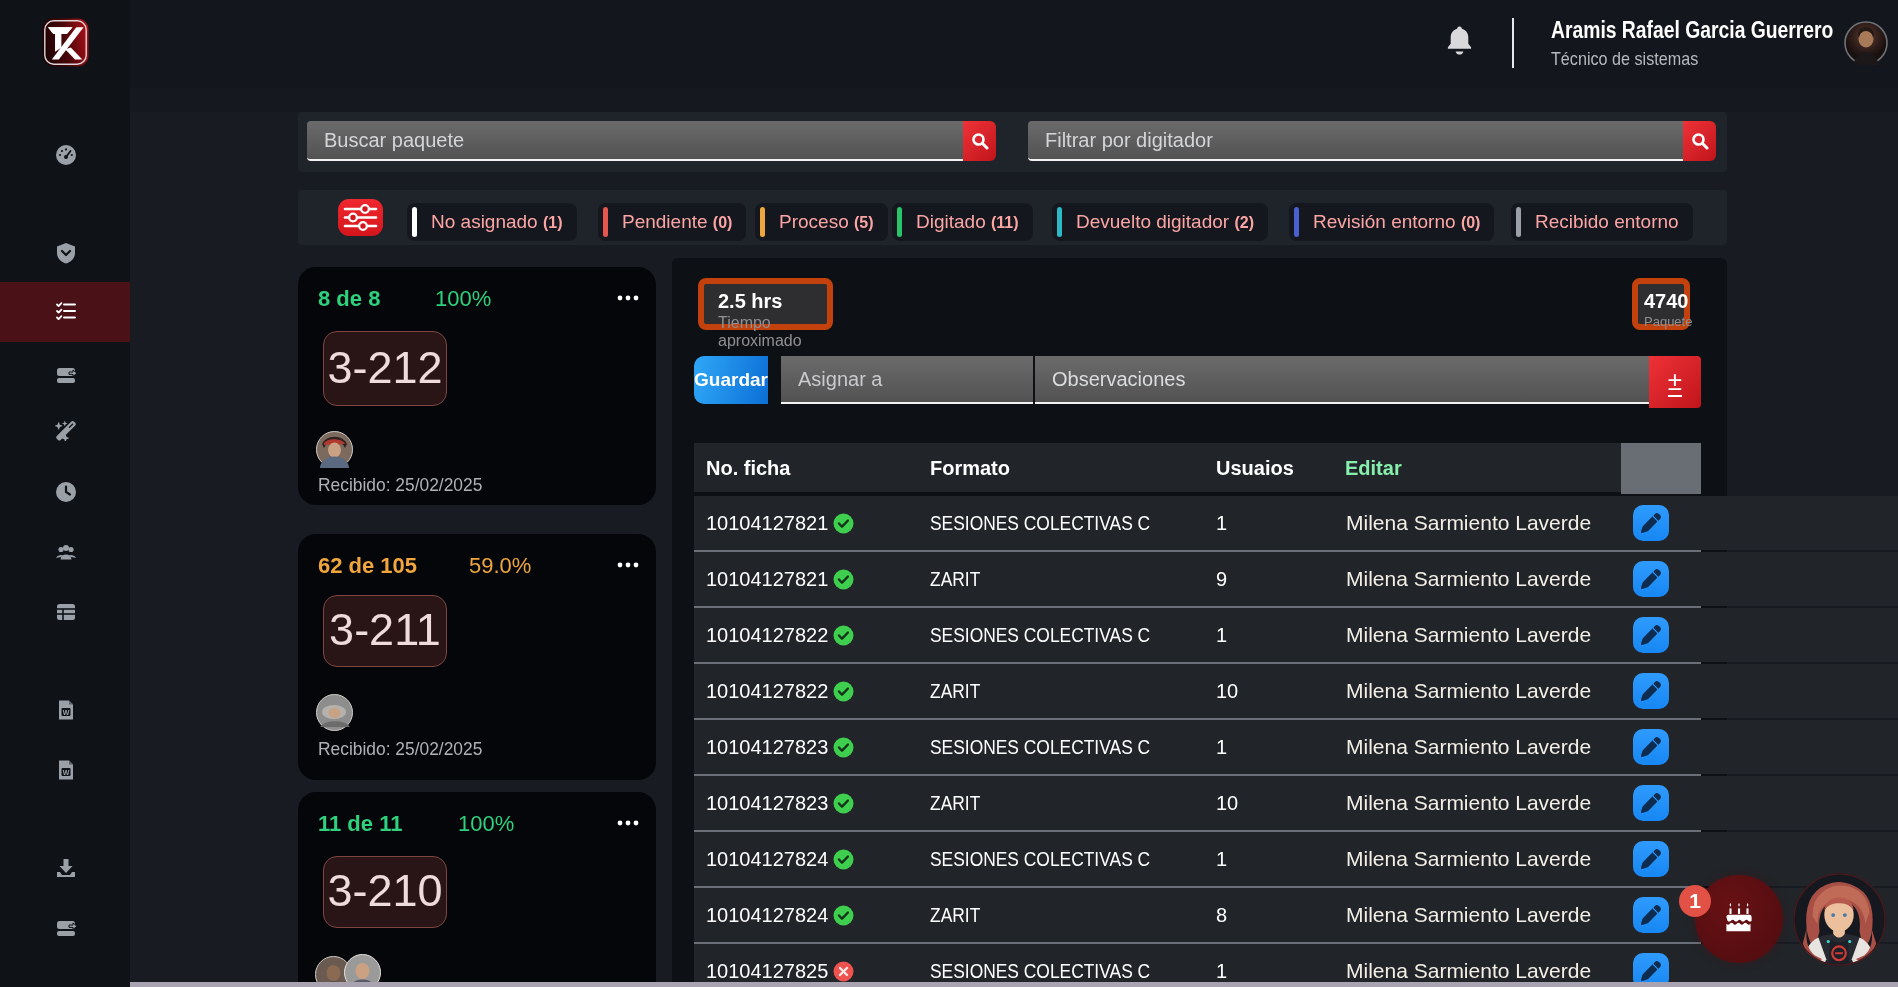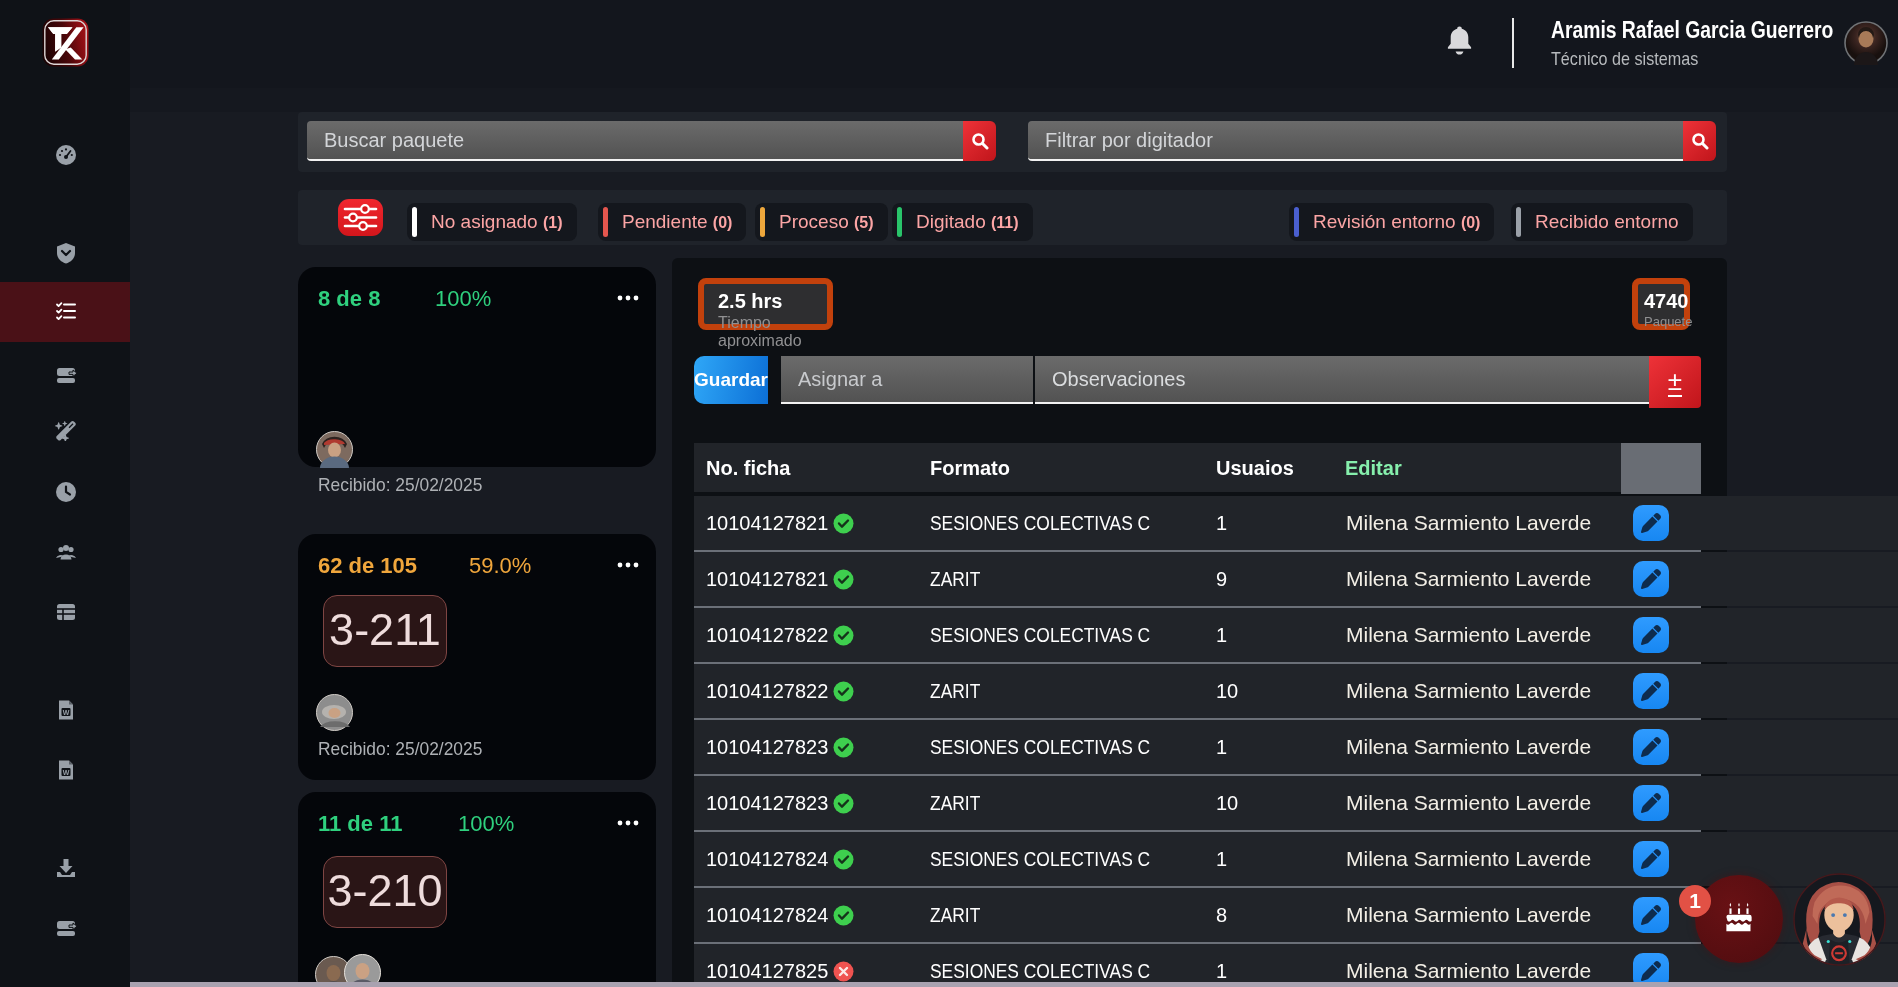--- a/index.html
+++ b/index.html
@@ -185,32 +185,34 @@
         <line x1="7" y1="27" x2="38" y2="27"></line>
       </g>
 <circle cx="27" cy="10" r="3.8" fill="#d3161c" stroke="#fff" stroke-width="2.2"></circle>
 <circle cx="15" cy="18.5" r="3.8" fill="#d3161c" stroke="#fff" stroke-width="2.2"></circle>
 <circle cx="25" cy="27" r="3.8" fill="#d3161c" stroke="#fff" stroke-width="2.2"></circle>
 </svg>
 <div class="chip" style="left:109px"><span class="bar" style="background:#fff"></span>No asignado <b>(1)</b></div>
 <div class="chip" style="left:300px"><span class="bar" style="background:#e4564e"></span>Pendiente <b>(0)</b></div>
 <div class="chip" style="left:457px"><span class="bar" style="background:#eda73c"></span>Proceso <b>(5)</b></div>
 <div class="chip" style="left:594px"><span class="bar" style="background:#29c46a"></span>Digitado <b>(11)</b></div>
+<div class="chip" style="left:754px"><span class="bar" style="background:#2cb8c4"></span>Devuelto digitador <b>(2)</b></div>
 <div class="chip" style="left:991px"><span class="bar" style="background:#4a5fd0"></span>Revisión entorno <b>(0)</b></div>
 <div class="chip" style="left:1213px"><span class="bar" style="background:#9aa0a8"></span>Recibido entorno</div>
 </div>
 
-<div class="card" style="top:267px;height:200px">
+<div class="card" style="top:267px;height:238px">
 <div class="chead" style="color:#2fd07e">8 de 8</div>
 <div class="cpct" style="left:137px;color:#2fd07e">100%</div>
 <div class="cdots"><svg class="cdots2" width="22" height="6" viewBox="0 0 22 6">
         <circle cx="3" cy="3" r="2.4" fill="#fff"></circle>
         <circle cx="11" cy="3" r="2.4" fill="#fff"></circle>
         <circle cx="19" cy="3" r="2.4" fill="#fff"></circle>
       </svg></div>
+<div class="cbox" style="top:64px;height:75px;line-height:71px">3-212</div>
 <svg class="abs" style="left:18px;top:164px" width="37" height="37" viewBox="0 0 37 37">
       <circle cx="18.5" cy="18.5" r="18" fill="#7d6a5f" stroke="#cfcac5" stroke-width="1"></circle>
       <path d="M6 13 a13 10 0 0 1 25 0 l-2 4 a11 9 0 0 0-21 0 Z" fill="#2e2320"></path>
       <path d="M8 12 a11 6 0 0 1 21 1 l-21 1 Z" fill="#b03a30"></path>
       <ellipse cx="18.5" cy="19" rx="6.5" ry="7.5" fill="#caa183"></ellipse>
       <path d="M4 37 a14 11 0 0 1 29 0 Z" fill="#5a6a80"></path>
     </svg>
 <div class="crec" style="top:207px">Recibido: 25/02/2025</div>
 </div>
 <div class="card" style="top:534px;height:246px">

